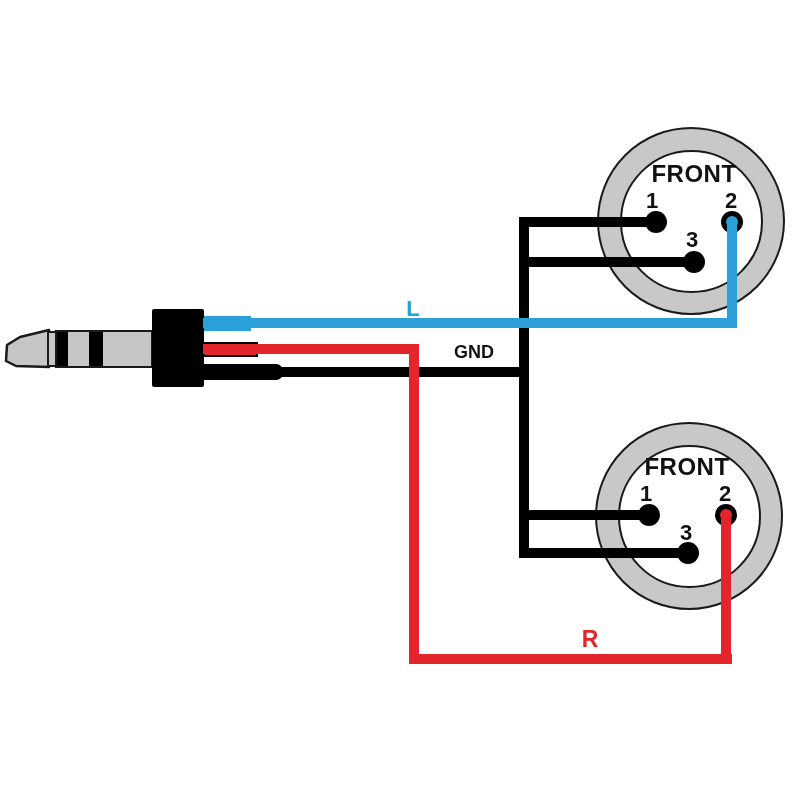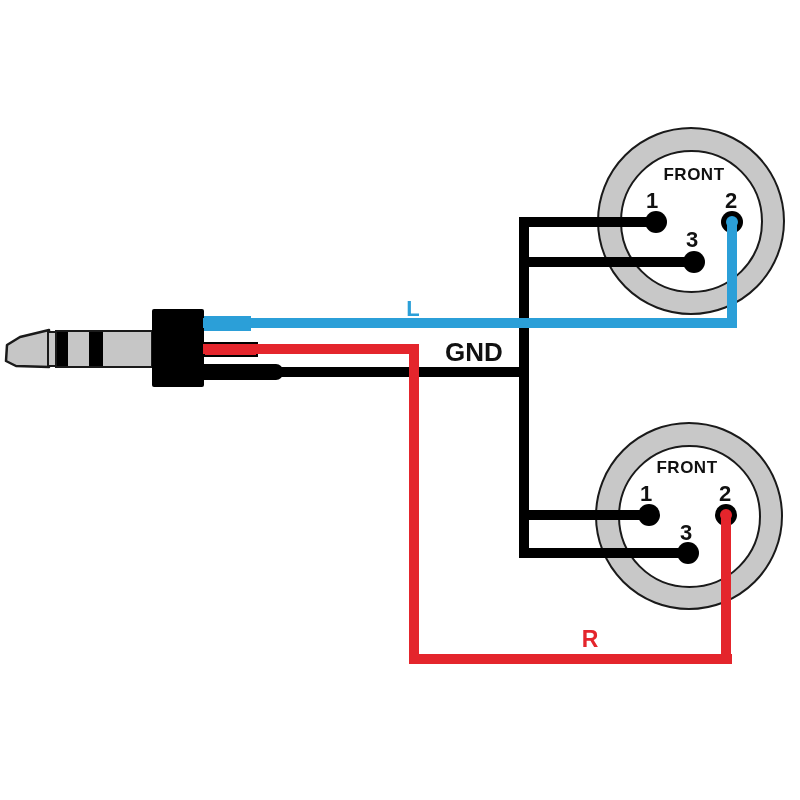--- a/index.html
+++ b/index.html
@@ -43,25 +43,25 @@
   .pin-dot.left  { background: var(--left-channel-wire, #2B9FD8); }
   .pin-dot.right { background: var(--right-channel-wire, #E4252C); }
 
   
   .lbl {
     position: absolute; z-index: 7;
     transform: translate(-50%, -50%);
     font-weight: bold; color: var(--label-text, #111111);
     white-space: nowrap; line-height: 1;
   }
-  .lbl.front { font-size: 17px; letter-spacing: 0.5px; }
+  .lbl.front { font-size: 24px; letter-spacing: 0.5px; }
   .lbl.pin-num { font-size: 22px; }
   .lbl.chan-l { font-size: 22px; color: var(--left-channel-wire, #2B9FD8); }
   .lbl.chan-r { font-size: 23px; color: var(--right-channel-wire, #E4252C); }
-  .lbl.gnd { font-size: 26px; }
+  .lbl.gnd { font-size: 18px; }
 
   
   .jack-part { position: absolute; box-sizing: border-box; z-index: 4; }
   .jack-collar {
     left: 47px; top: 331px; width: 10px; height: 36px;
     background: var(--jack-metal, #C6C6C6);
     border: 2px solid var(--connector-outline, #1A1A1A);
   }
   .jack-barrel {
     left: 55px; top: 330px; width: 98px; height: 38px;

